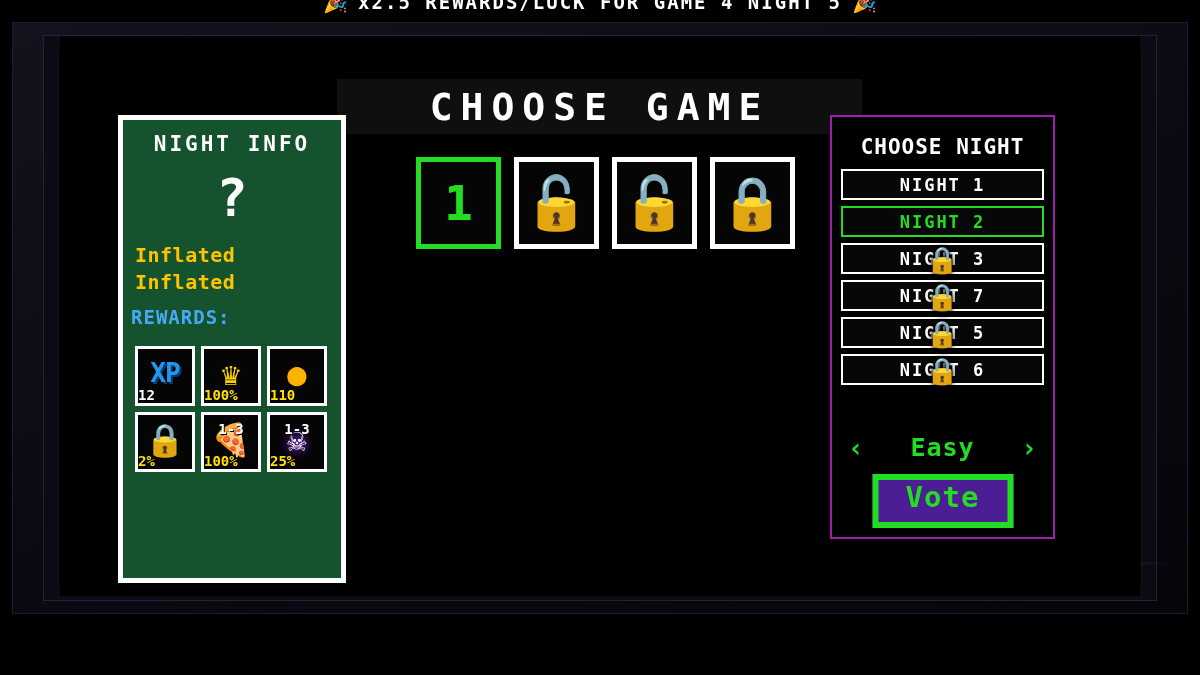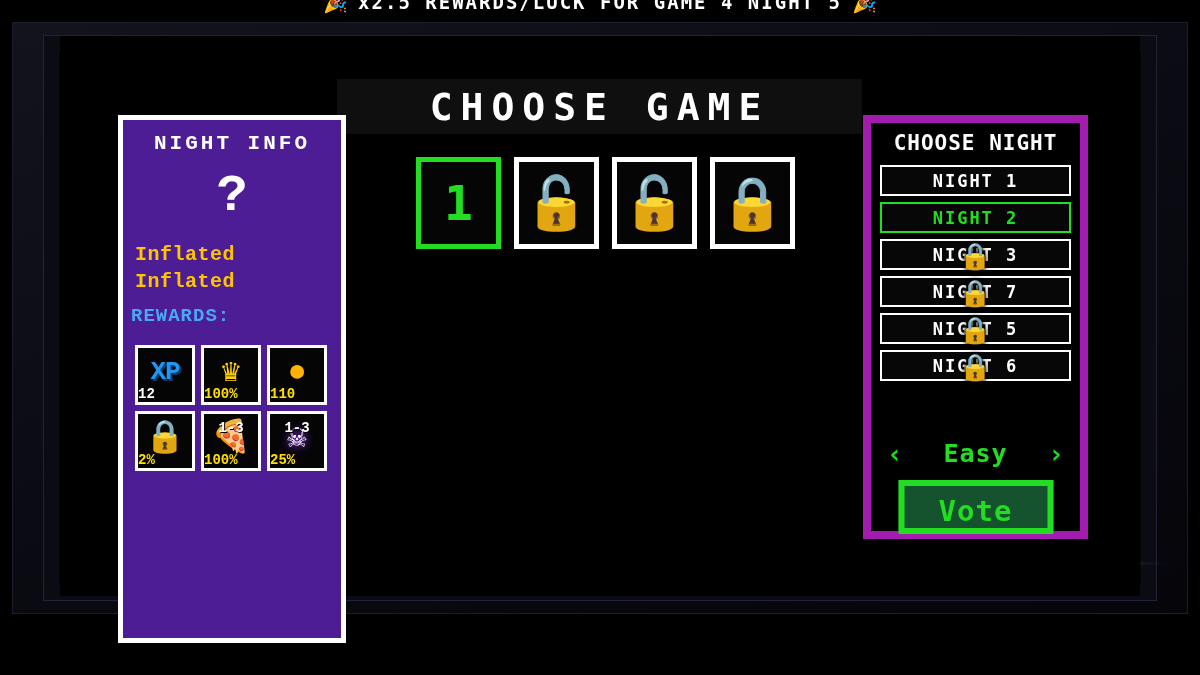--- a/index.html
+++ b/index.html
@@ -79,24 +79,23 @@
     text-align:center;
     color:#ffffff;
     font-size:38px; font-weight:bold;
     letter-spacing:8px;
     line-height:50px;
   }
 
   
   .night-info {
     position:absolute;
-    left:58px; top:79px; width:228px; height:528px;
-    background:#4c1d95;
+    left:58px; top:79px; width:228px; height:468px;
+    background:#14532d;
     border:5px solid #ffffff;
-    font-family:Liberation Mono, monospace;
   }
   .ni-title {
     margin-top:12px;
     text-align:center;
     color:#ffffff;
     font-size:21px; font-weight:bold;
     letter-spacing:3px;
   }
   .ni-question {
     margin-top:14px;
@@ -191,24 +190,24 @@
     line-height:1;
   }
   .game-lock {
     color:#ffffff;
     font-size:52px; line-height:1;
   }
 
   
   .night-panel {
     position:absolute;
-    left:803px; top:79px; width:225px; height:424px;
+    left:770px; top:79px; width:225px; height:424px;
     background:#000;
-    border:8px solid #a21caf;
-    padding:8px 9px;
+    border:2px solid #a21caf;
+    padding:18px 9px;
   }
   .np-title {
     text-align:center;
     color:#ffffff;
     font-size:21px; font-weight:bold;
     letter-spacing:1px;
     margin-bottom:10px;
   }
   .np-item {
     position:relative;
@@ -253,24 +252,24 @@
   .diff-label {
     color:#22dd22;
     font-size:25px; font-weight:bold;
     letter-spacing:1px;
   }
 
   .vote-button {
     position:absolute;
     left:50%; transform:translateX(-50%);
     top:357px;
-    width:155px; height:54px;
-    background:#14532d;
+    width:141px; height:54px;
+    background:#4c1d95;
     border:6px solid #22dd22;
-    display:flex; align-items:flex-end; justify-content:center;
+    display:flex; align-items:flex-start; justify-content:center;
   }
   .vote-label {
     color:#22dd22;
     font-size:29px; font-weight:bold;
     letter-spacing:1px;
   }
 </style>
 </head>
 <body>
 

